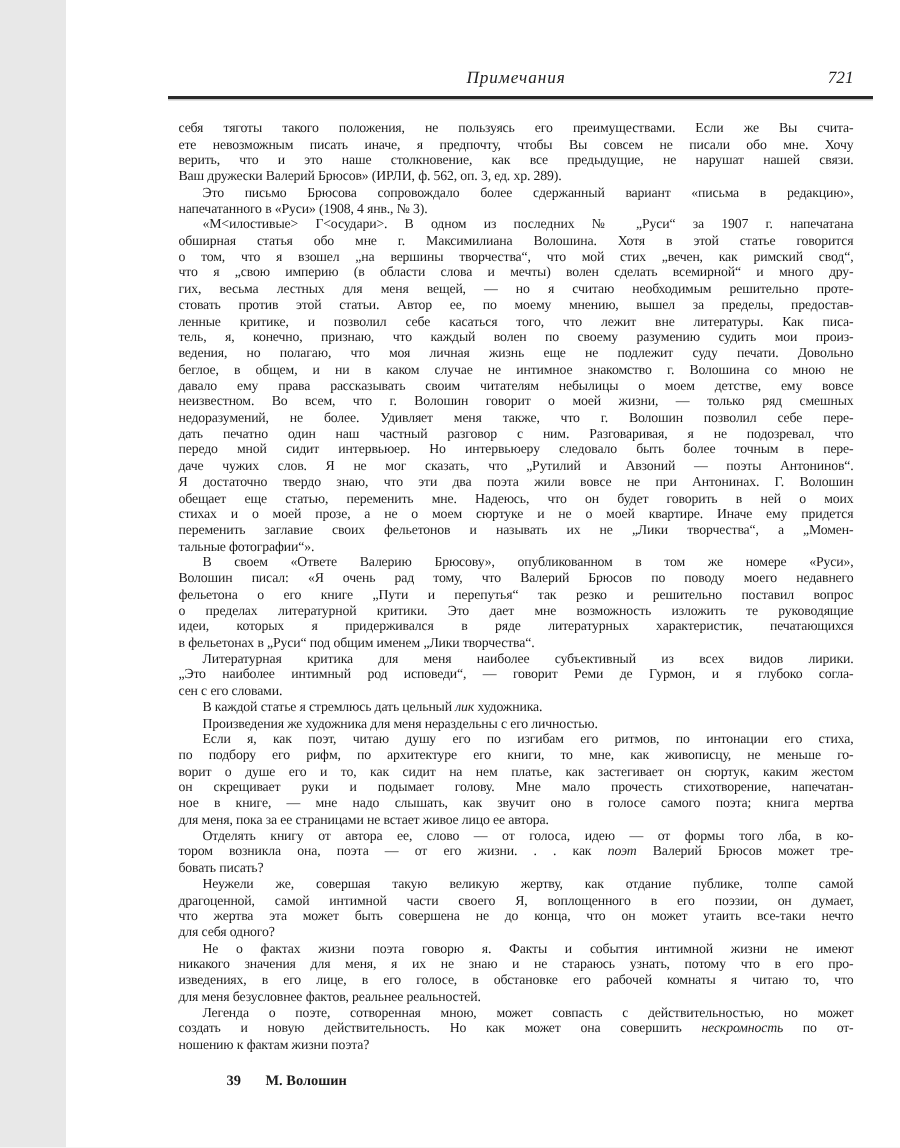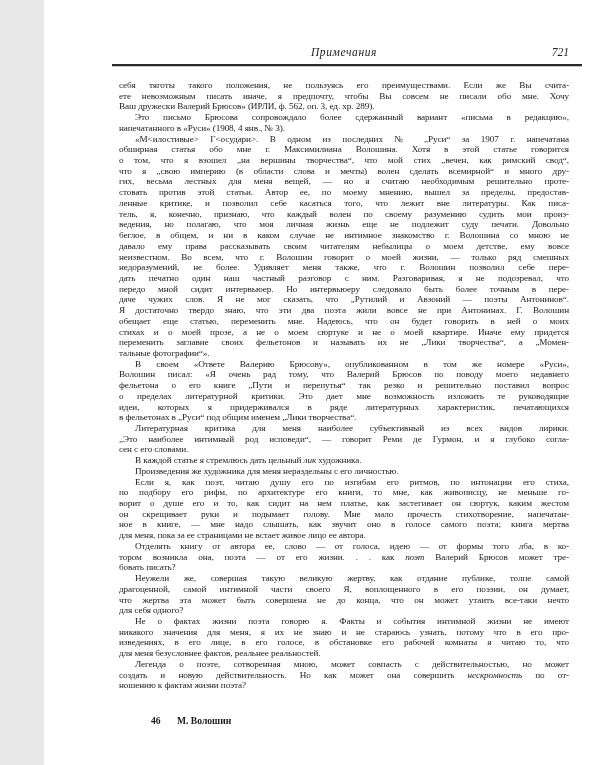--- a/index.html
+++ b/index.html
@@ -84,20 +84,21 @@
   <div class="header">
     <span class="running-title">Примечания</span>
     <span class="page-number">721</span>
   </div>
 
   <div class="rule"></div>
 
   <div class="body-text">
       <div class="line"><span>себя тяготы такого положения, не пользуясь его преимуществами. Если же Вы счита-</span></div>
       <div class="line"><span>ете невозможным писать иначе, я предпочту, чтобы Вы совсем не писали обо мне. Хочу</span></div>
+      <div class="line"><span>верить, что и это наше столкновение, как все предыдущие, не нарушат нашей связи.</span></div>
       <div class="line end"><span>Ваш дружески Валерий Брюсов» (ИРЛИ, ф. 562, оп. 3, ед. хр. 289).</span></div>
       <div class="line indent"><span>Это письмо Брюсова сопровождало более сдержанный вариант «письма в редакцию»,</span></div>
       <div class="line end"><span>напечатанного в «Руси» (1908, 4 янв., № 3).</span></div>
       <div class="line indent"><span>«М&lt;илостивые&gt; Г&lt;осудари&gt;. В одном из последних № „Руси“ за 1907 г. напечатана</span></div>
       <div class="line"><span>обширная статья обо мне г. Максимилиана Волошина. Хотя в этой статье говорится</span></div>
       <div class="line"><span>о том, что я взошел „на вершины творчества“, что мой стих „вечен, как римский свод“,</span></div>
       <div class="line"><span>что я „свою империю (в области слова и мечты) волен сделать всемирной“ и много дру-</span></div>
       <div class="line"><span>гих, весьма лестных для меня вещей, — но я считаю необходимым решительно проте-</span></div>
       <div class="line"><span>стовать против этой статьи. Автор ее, по моему мнению, вышел за пределы, предостав-</span></div>
       <div class="line"><span>ленные критике, и позволил себе касаться того, что лежит вне литературы. Как писа-</span></div>
@@ -142,17 +143,17 @@
       <div class="line indent"><span>Не о фактах жизни поэта говорю я. Факты и события интимной жизни не имеют</span></div>
       <div class="line"><span>никакого значения для меня, я их не знаю и не стараюсь узнать, потому что в его про-</span></div>
       <div class="line"><span>изведениях, в его лице, в его голосе, в обстановке его рабочей комнаты я читаю то, что</span></div>
       <div class="line end"><span>для меня безусловнее фактов, реальнее реальностей.</span></div>
       <div class="line indent"><span>Легенда о поэте, сотворенная мною, может совпасть с действительностью, но может</span></div>
       <div class="line"><span>создать и новую действительность. Но как может она совершить </span><i>нескромность</i><span> по от-</span></div>
       <div class="line end"><span>ношению к фактам жизни поэта?</span></div>
     </div>
 
   <div class="footer">
-    <span class="sig-number">46</span>
+    <span class="sig-number">39</span>
     <span class="sig-title">М. Волошин</span>
   </div>
 
 </div>
 
 </body></html>

